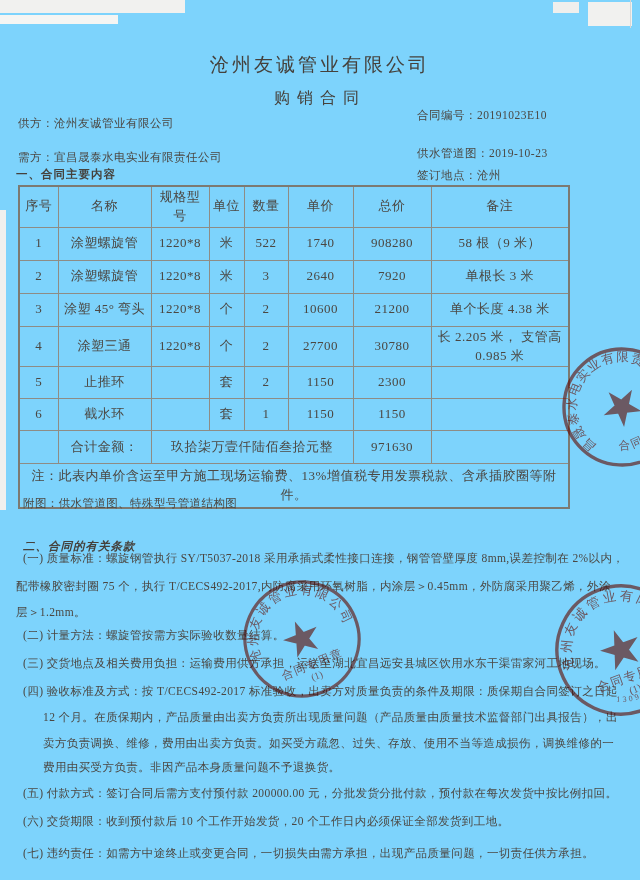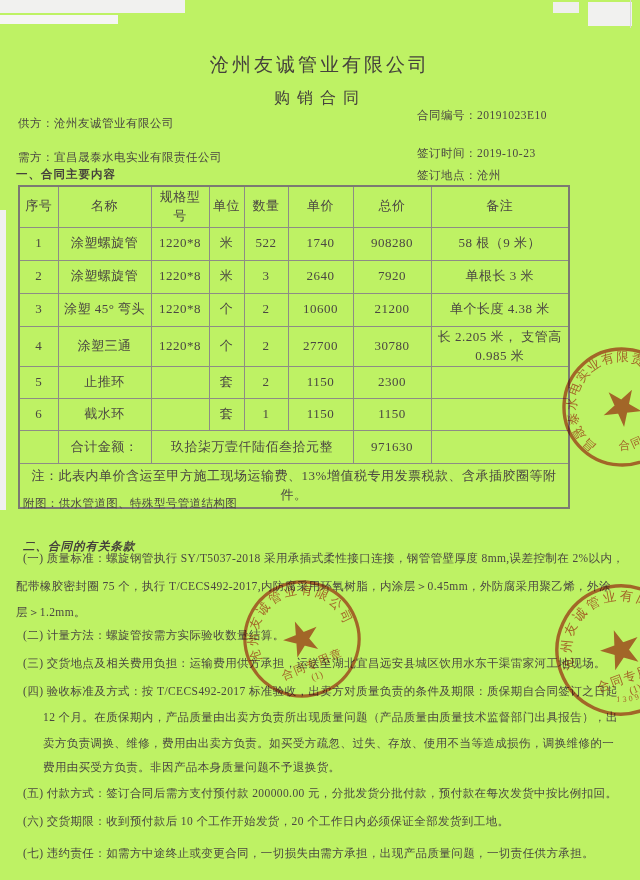--- a/index.html
+++ b/index.html
@@ -1,18 +1,18 @@
 <!DOCTYPE html>
 <html><head>
 <meta charset="utf-8">
 <style>
   html,body{margin:0;padding:0;background:#e9e9e7;}
   .page{
     position:relative;width:640px;height:880px;margin:0 auto;
-    background:#bef264;overflow:hidden;
+    background:#7dd3fc;overflow:hidden;
     font-family:"Liberation Serif","DejaVu Serif",serif;
     color:#4b4742;
   }
   .abs{position:absolute;}
   .scan-artifact{position:absolute;background:#f1f1ef;}
   .title1{left:0;right:0;top:52px;text-align:center;font-size:19px;letter-spacing:3px;color:#45413c;}
   .title2{left:0;right:0;top:88px;text-align:center;font-size:16px;letter-spacing:7px;color:#45413c;}
   .meta{font-size:11.5px;letter-spacing:0.5px;}
   .h-sec{font-size:11.5px;font-weight:600;letter-spacing:1px;color:#45413c;}
   table.items{
@@ -59,21 +59,21 @@
     <span>需方：</span><span>宜昌晟泰水电实业有限责任公司</span>
   </div>
 
   <div class="abs meta" style="left:417px;top:108px;">
     <span>合同编号：</span><span>20191023E10</span>
   </div>
   <div class="abs meta" style="left:417px;top:128px;margin-top:40px;">
     <span>签订地点：</span><span>沧州</span>
   </div>
   <div class="abs meta" style="left:417px;top:146px;">
-    <span>签订时间：</span><span>2019-10-23</span>
+    <span>供水管道图：</span><span>2019-10-23</span>
   </div>
 
   <div class="abs h-sec" style="left:16px;top:167px;">一、合同主要内容</div>
 
   <table class="items">
     <colgroup>
       <col style="width:39px">
         <col style="width:93px">
         <col style="width:58px">
         <col style="width:35px">

